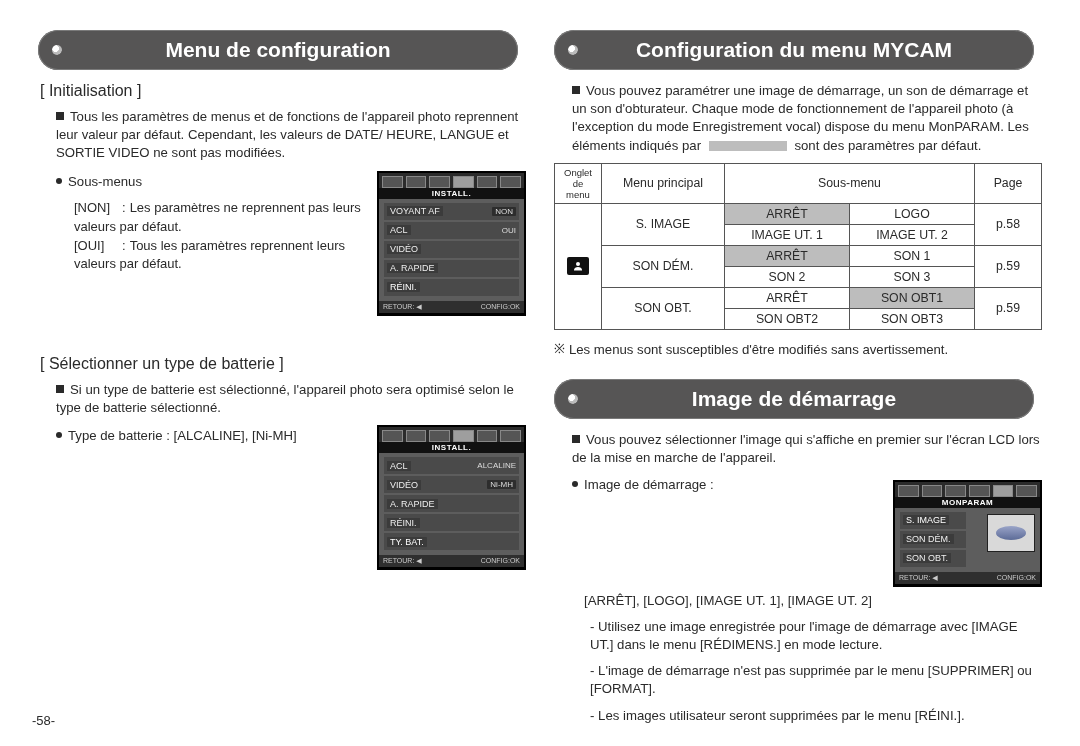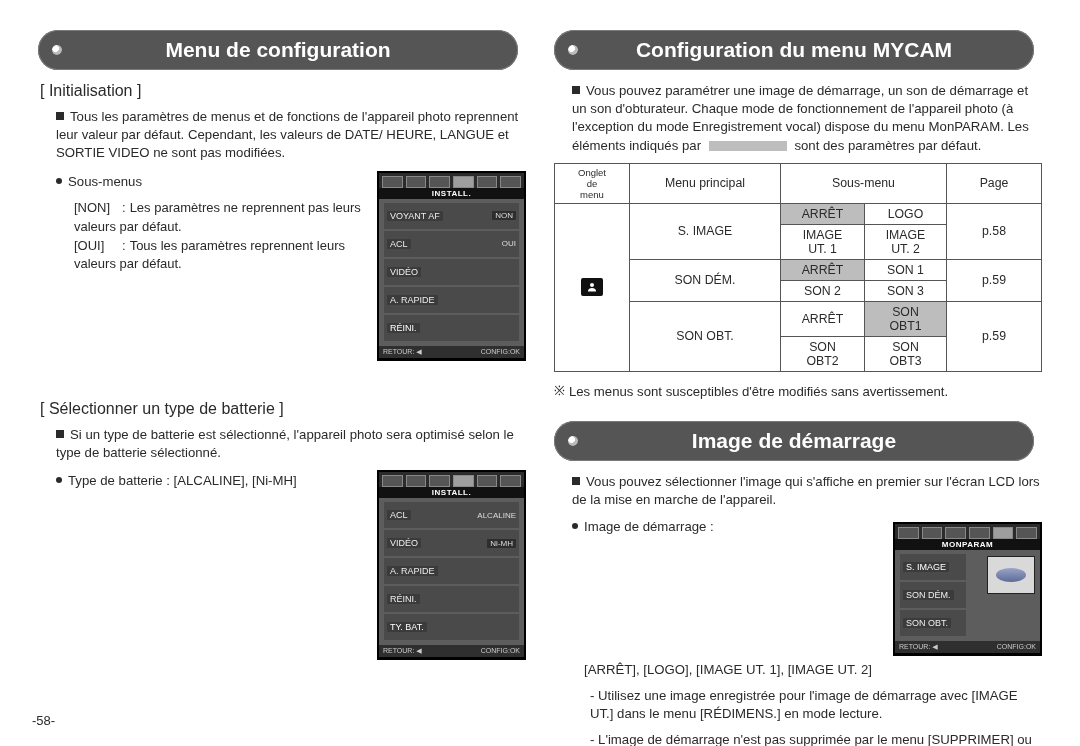--- a/index.html
+++ b/index.html
@@ -62,31 +62,31 @@
   .lcd{
     width:145px;border:2px solid #000;background:#4a4a4a;
     font-size:9px;color:#eee;
     box-shadow:0 1px 0 #000;
   }
   .lcd .tabs{display:flex;background:#2b2b2b;padding:3px 3px 0 3px;gap:3px}
   .lcd .tab{flex:1;height:10px;background:#555;border:1px solid #888}
   .lcd .tab.act{background:#9e9e9e}
   .lcd .title{background:#111;color:#fff;font-size:8px;font-weight:700;text-align:center;letter-spacing:.5px;padding:1px 0}
   .lcd .body{padding:4px 5px 3px 5px;background:#5d5d5d}
-  .lcd .line{display:flex;justify-content:space-between;align-items:center;background:#4a4a4a;margin-bottom:2px;padding:0 3px;height:26px}
+  .lcd .line{display:flex;justify-content:space-between;align-items:center;background:#4a4a4a;margin-bottom:2px;padding:0 3px;height:17px}
   .lcd .line .l{background:#3b3b3b;padding:0 3px}
   .lcd .line .r{font-size:8px;color:#ddd}
   .lcd .hl{background:#2d2d2d;color:#fff;padding:0 3px;border-radius:1px}
   .lcd .foot{display:flex;justify-content:space-between;font-size:7px;color:#ccc;background:#2f2f2f;padding:2px 4px}
 
   
   table.menu{
     border-collapse:collapse;width:100%;font-size:12.3px;margin-top:6px;
   }
-  table.menu td,table.menu th{border:1px solid #555;padding:3px 20px;text-align:center}
+  table.menu td,table.menu th{border:1px solid #555;padding:3px 6px;text-align:center}
   table.menu th{font-weight:400}
   table.menu .shade{background:var(--shade)}
   table.menu .tabcell{width:34px}
   table.menu .mp{width:110px}
   table.menu .pg{width:54px}
   .tabicon{
     display:inline-flex;width:22px;height:18px;background:#111;border-radius:2px;align-items:center;justify-content:center;
   }
   .tabicon svg{width:12px;height:12px;fill:#fff}
 

